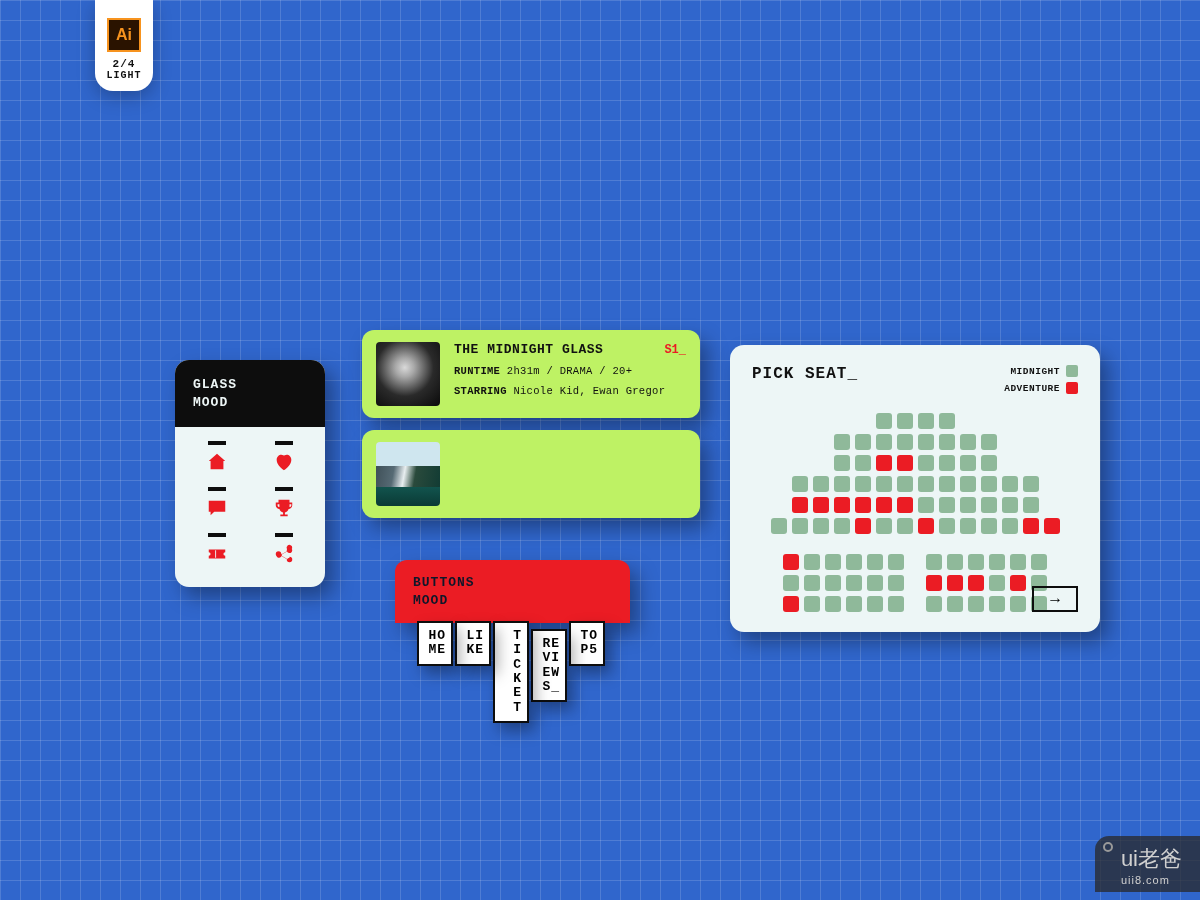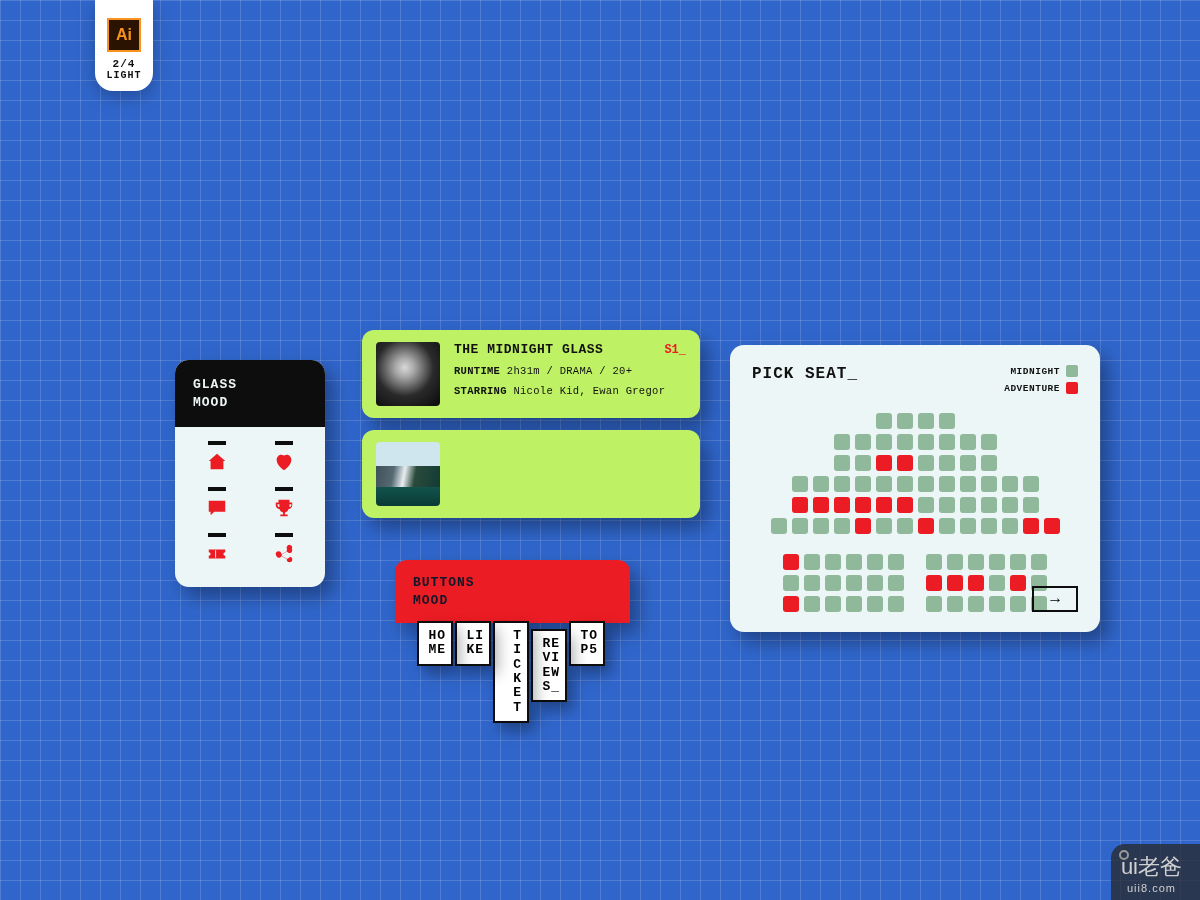--- a/index.html
+++ b/index.html
@@ -240,27 +240,27 @@
     align-items: center;
     justify-content: center;
     font-size: 16px;
     font-weight: bold;
   }
 
   
   .watermark {
     position: absolute;
     right: 0;
-    bottom: 0;
+    bottom: 8px;
     background: rgba(40,40,40,0.75);
     color: #d0d0d0;
-    padding: 8px 18px 6px 10px;
+    padding: 8px 18px 6px 26px;
     border-radius: 14px 0 0 0;
     font-family: Arial, sans-serif;
-    text-align: center;
+    text-align: left;
   }
   .watermark .wm-main { font-size: 22px; font-weight: 400; }
   .watermark .wm-sub { font-size: 11px; letter-spacing: 1px; }
   .watermark .dot {
     position: absolute;
     left: 8px; top: 6px;
     width: 10px; height: 10px;
     border: 2px solid #999;
     border-radius: 50%;
   }

